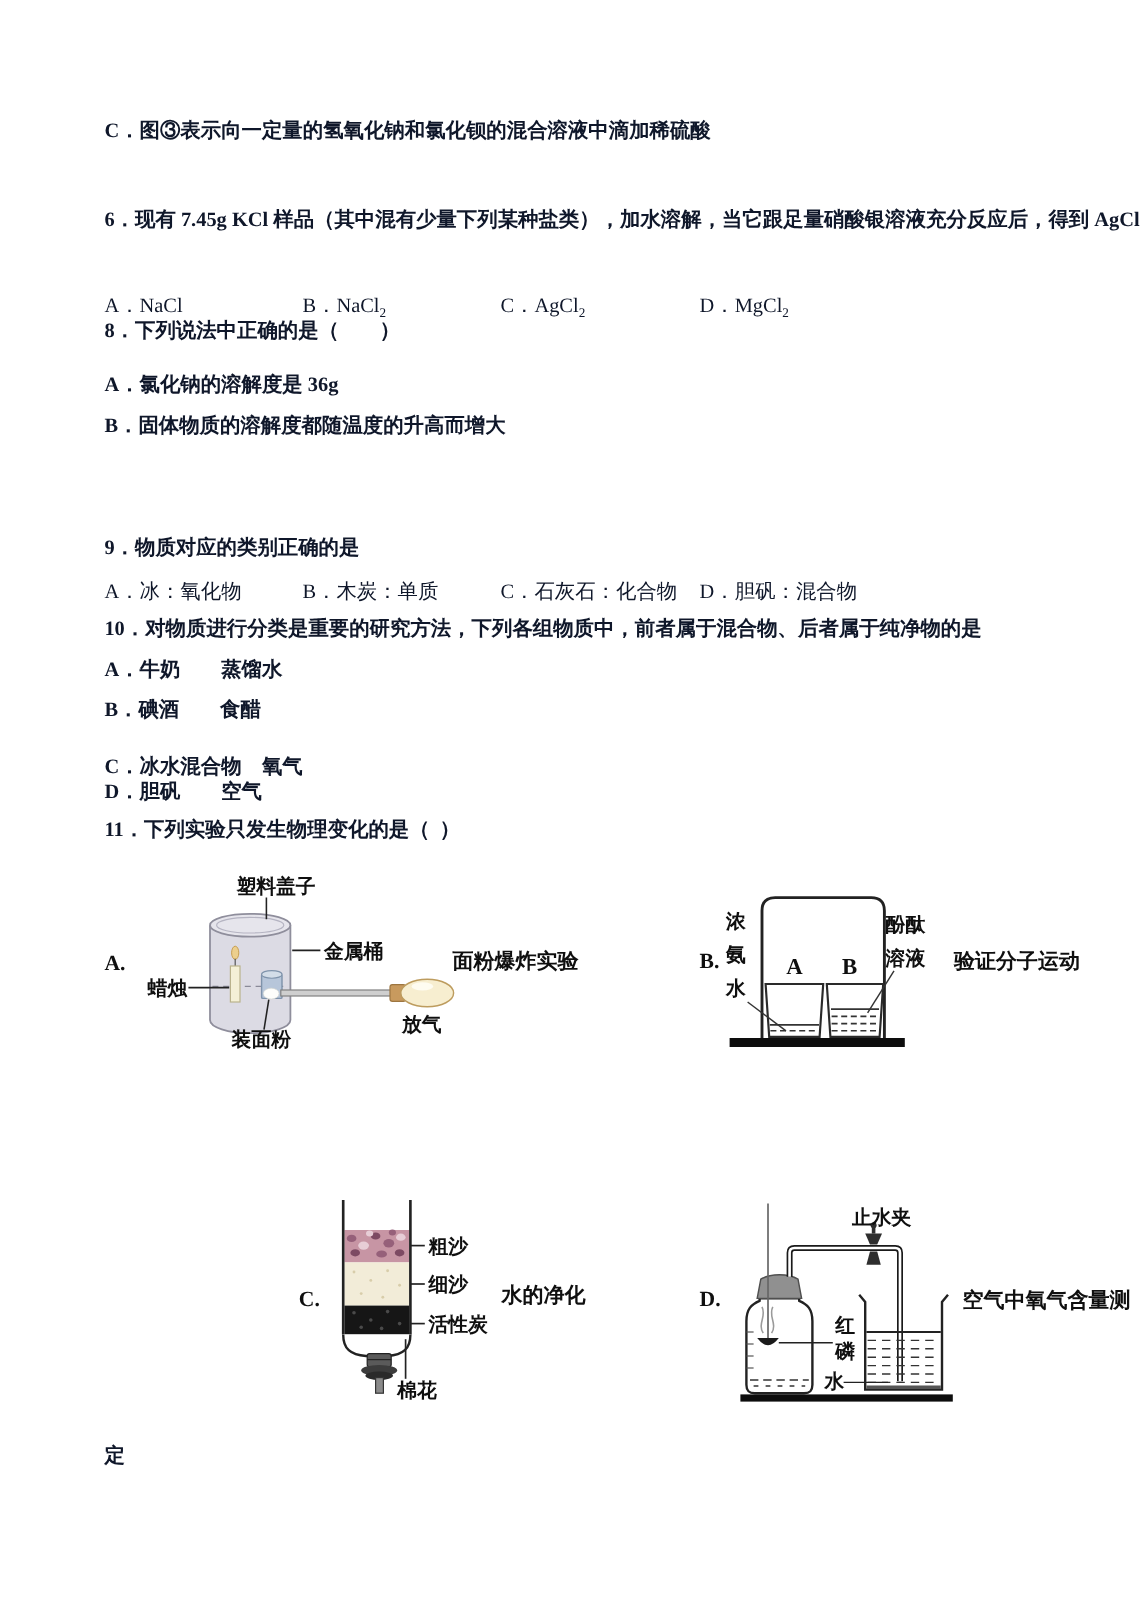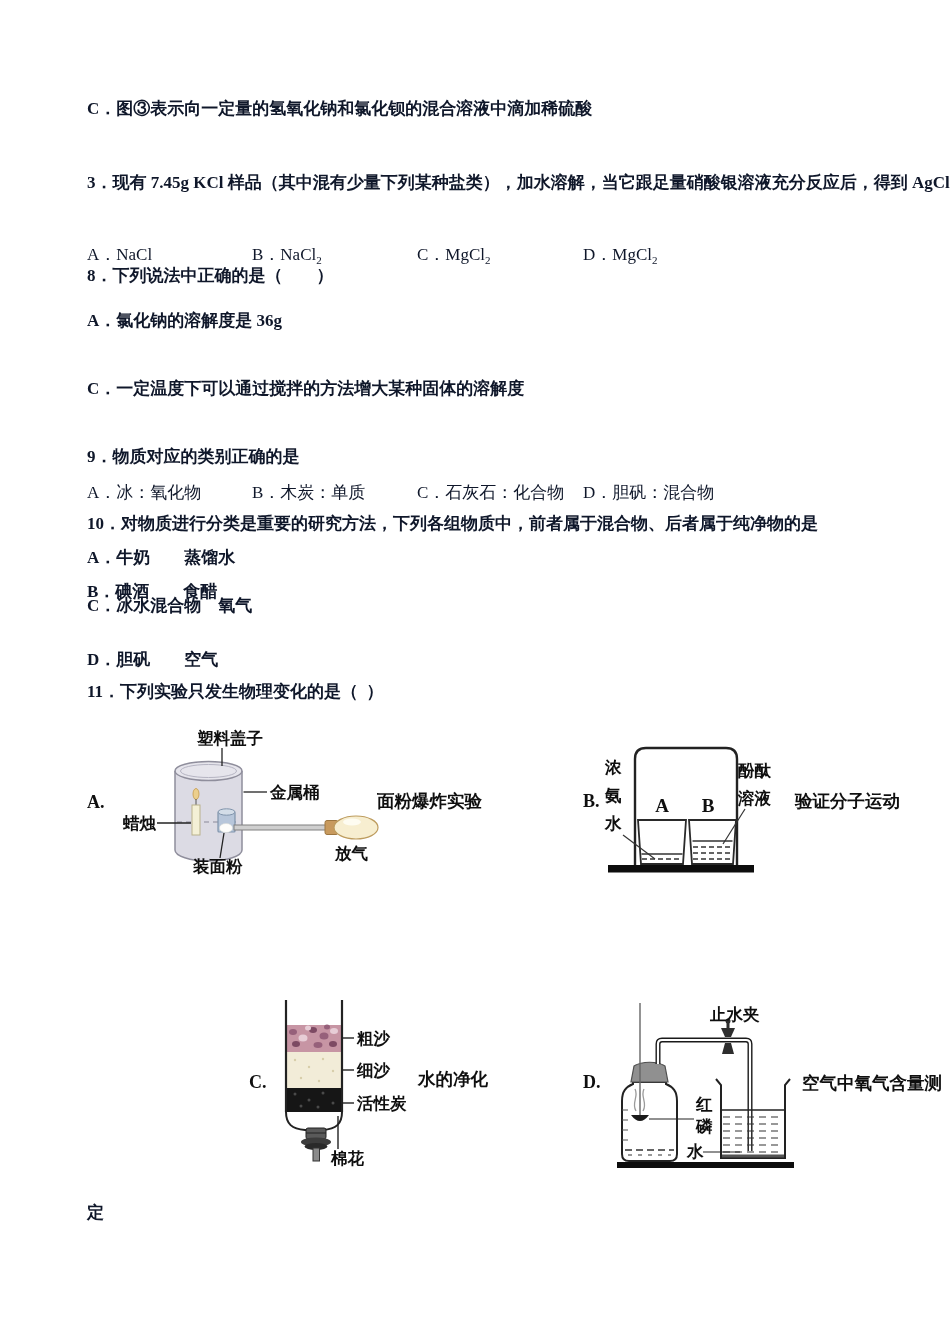--- a/index.html
+++ b/index.html
@@ -12,41 +12,41 @@
   .fig-letter{font-size:18px;}
   .fig-label{font-size:16.5px;}
   .fig-caption{font-size:17.5px;}
 </style>
 </head>
 <body>
 
 <div class="page">
 
   <div class="line" style="top:99px">C．图③表示向一定量的氢氧化钠和氯化钡的混合溶液中滴加稀硫酸</div>
-  <div class="line" style="top:173px">3．现有 7.45g KCl 样品（其中混有少量下列某种盐类），加水溶解，当它跟足量硝酸银溶液充分反应后，得到 AgCl</div>
+  <div class="line" style="top:173px">6．现有 7.45g KCl 样品（其中混有少量下列某种盐类），加水溶解，当它跟足量硝酸银溶液充分反应后，得到 AgCl</div>
 
   <span class="opt" style="left:47px;top:243px"><span>A．NaCl</span><sub></sub></span>
   <span class="opt" style="left:212px;top:243px"><span>B．NaCl</span><sub>2</sub></span>
-  <span class="opt" style="left:377px;top:243px"><span>C．MgCl</span><sub>2</sub></span>
+  <span class="opt" style="left:377px;top:243px"><span>C．AgCl</span><sub>2</sub></span>
   <span class="opt" style="left:543px;top:243px"><span>D．MgCl</span><sub>2</sub></span>
 
   <div class="line" style="top:266px">8．下列说法中正确的是（　　）</div>
   <div class="line" style="top:311px">A．氯化钠的溶解度是 36g</div>
-  <div class="line" style="top:379px">C．一定温度下可以通过搅拌的方法增大某种固体的溶解度</div>
+  <div class="line" style="top:345px">B．固体物质的溶解度都随温度的升高而增大</div>
 
   <div class="line" style="top:447px">9．物质对应的类别正确的是</div>
   <span class="opt" style="left:47px;top:481px">A．冰：氧化物</span>
   <span class="opt" style="left:212px;top:481px">B．木炭：单质</span>
   <span class="opt" style="left:377px;top:481px">C．石灰石：化合物</span>
   <span class="opt" style="left:543px;top:481px">D．胆矾：混合物</span>
 
   <div class="line" style="top:514px">10．对物质进行分类是重要的研究方法，下列各组物质中，前者属于混合物、后者属于纯净物的是</div>
   <div class="line" style="top:548px">A．牛奶　　蒸馏水</div>
   <div class="line" style="top:582px">B．碘酒　　食醋</div>
-  <div class="line" style="top:596px">C．冰水混合物　氧气</div>
+  <div class="line" style="top:629px">C．冰水混合物　氧气</div>
   <div class="line" style="top:650px">D．胆矾　　空气</div>
 
   <div class="line" style="top:682px">11．下列实验只发生物理变化的是（  ）</div>
 
   <svg style="position:absolute;left:40px;top:722px" width="470" height="160" viewBox="0 0 470 160">
     <text class="fig-letter" x="7" y="86">A.</text>
 
     <path d="M95,49 L95,128 A33.5,11 0 0,0 162,128 L162,49" fill="#dcdbe4" stroke="#8f8e9c" stroke-width="1.5"></path>
     <ellipse cx="128.5" cy="49" rx="33.5" ry="9.5" fill="#e6e5ec" stroke="#8f8e9c" stroke-width="1.5"></ellipse>
     <ellipse cx="128.5" cy="49" rx="28" ry="6.5" fill="none" stroke="#b5b4c2" stroke-width="1"></ellipse>

